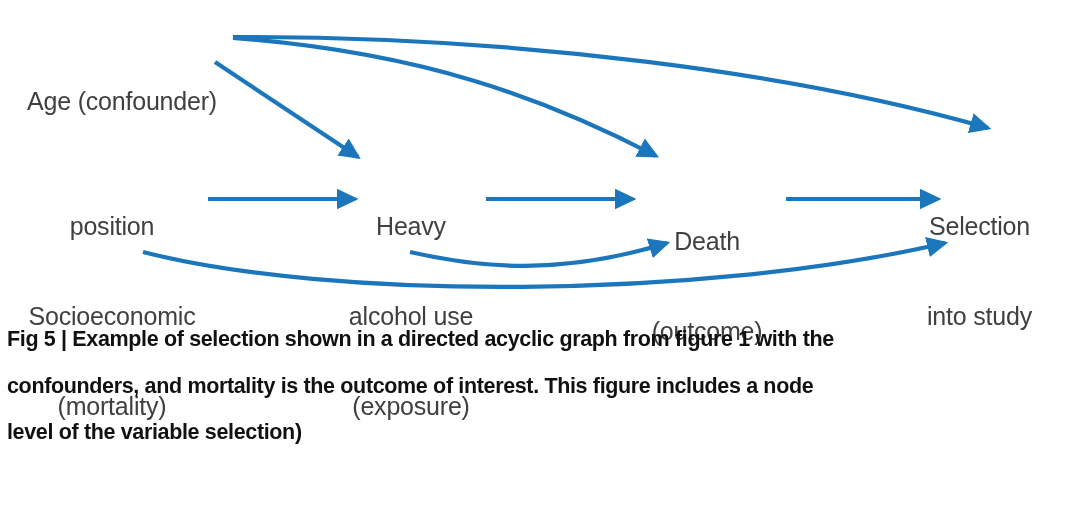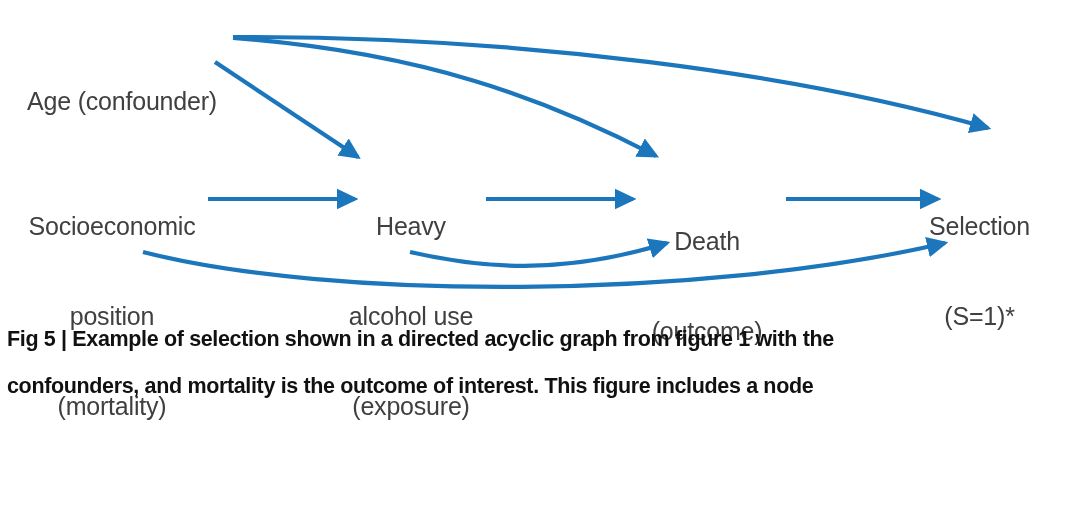--- a/index.html
+++ b/index.html
@@ -105,41 +105,42 @@
 
         <path d="M 143,252 C 330,300 700,300 945,243" marker-end="url(#ah)"></path>
       </g>
     </svg>
 
     <div class="node-label" id="node-age">
       <span class="nl-line">Age (confounder)</span>
     </div>
 
     <div class="node-label" id="node-sep">
+      <span class="nl-line">position</span>
       <span class="nl-line">Socioeconomic</span>
-      <span class="nl-line">position</span>
       <span class="nl-line">(mortality)</span>
     </div>
 
     <div class="node-label" id="node-death">
       <span class="nl-line">Death</span>
       <span class="nl-line">(outcome)</span>
     </div>
 
     <div class="node-label" id="node-alcohol">
       <span class="nl-line">Heavy</span>
       <span class="nl-line">alcohol use</span>
       <span class="nl-line">(exposure)</span>
     </div>
 
     <div class="node-label" id="node-selection">
       <span class="nl-line">Selection</span>
-      <span class="nl-line">(S=1)*</span>
+      <span class="nl-line">into study</span>
     </div>
 
   </div>
 
   <div id="caption">
     <span class="cap-line">Fig 5 | Example of selection shown in a directed acyclic graph from figure 1 with the</span>
     <span class="cap-line">confounders, and mortality is the outcome of interest. This figure includes a node</span>
+    <span class="cap-line">level of the variable selection)</span>
   </div>
 
 </div>
 
 </body></html>

